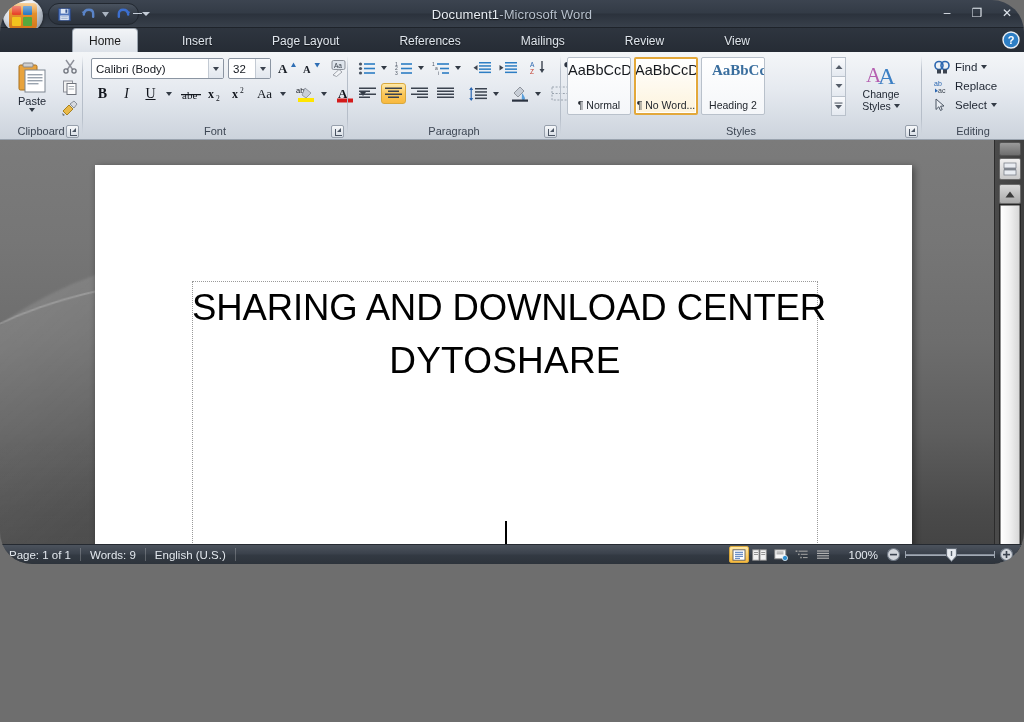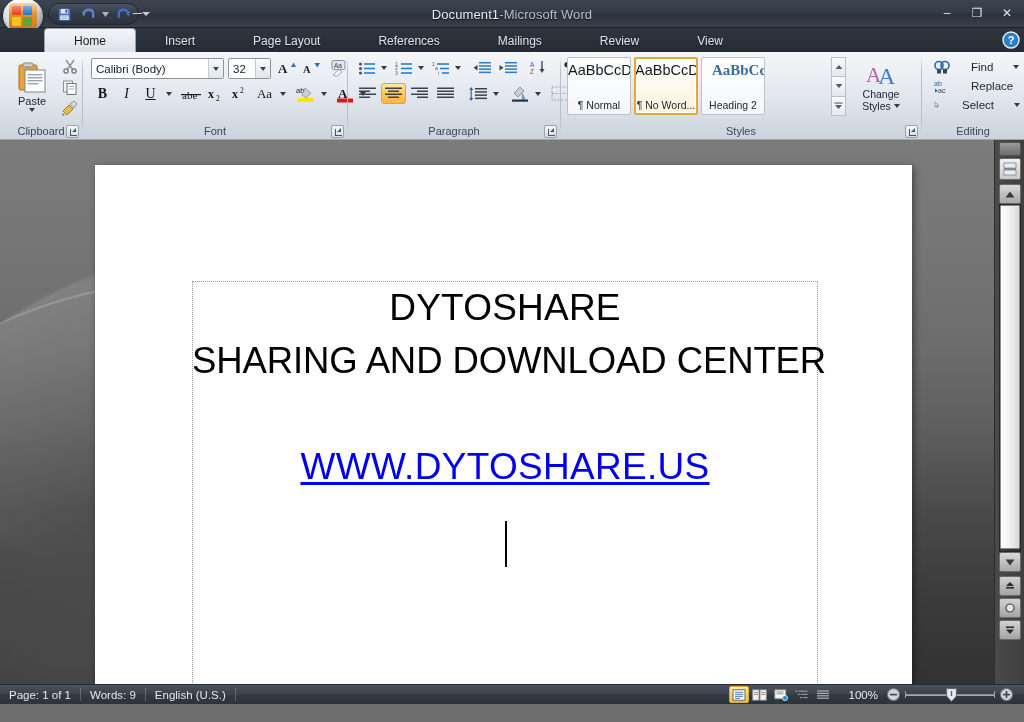--- a/index.html
+++ b/index.html
@@ -3,21 +3,21 @@
 <meta charset="utf-8">
 <style>
   * { box-sizing: border-box; margin:0; padding:0; }
   html,body{ width:1024px; height:722px; overflow:hidden; }
   body{
     font-family:"Liberation Sans", sans-serif;
     font-size:12px;
     background:#6e6e6e;
     -webkit-font-smoothing:antialiased;
   }
-  .app{ position:relative; width:1024px; height:704px; overflow:hidden; }
+  .app{ position:relative; width:1024px; height:564px; overflow:hidden;border-radius:32px; }
 
   
   .titlebar{
     position:absolute; left:0; top:0; width:1024px; height:28px;
     background:linear-gradient(to bottom,#3c4450 0%,#333b46 48%,#2b323c 52%,#38404b 100%);
     border-bottom:1px solid #1e232a;
   }
   .office-orb{
     position:absolute; left:3px; top:-2px; width:40px; height:36px;
     border-radius:50%;
@@ -79,23 +79,24 @@
     color:#dfe5ec; font-size:12px; cursor:pointer; border-radius:2px;
   }
 
   
   .tabstrip{
     position:absolute; left:0; top:28px; width:1024px; height:24px;
     background:linear-gradient(to bottom,#2e353f 0%,#262c35 100%);
   }
   .tabs{ position:absolute; left:44px; top:0; display:flex; height:24px; align-items:flex-end; }
   .tab{
-    height:22px; padding:0 29px; display:flex; align-items:center;
+    height:22px; padding:0 16px; display:flex; align-items:center;
     color:#dfe5ec; font-size:12px; cursor:pointer;
     text-shadow:0 1px 1px rgba(0,0,0,.6);
+    margin-left:28px;
   }
   .tab.active{
     background:linear-gradient(to bottom,#f2f4f7 0%,#dde2e9 100%);
     color:#1b1b1b; text-shadow:none;
     border:1px solid #9aa3ae; border-bottom:none;
     border-radius:4px 4px 0 0;
     height:24px;
   }
   .help-btn{
     position:absolute; right:4px; top:3px; width:18px; height:18px; cursor:pointer;
@@ -216,21 +217,21 @@
     font-size:7px; color:#444c57;
   }
   .change-styles{
     position:absolute; left:292px; top:2px; width:56px; height:62px;
     flex-direction:column; gap:0px; font-size:10.5px; color:#1d2430; line-height:12px;
     text-align:center;
   }
 
   
   .edit-item{
-    display:flex; align-items:center; gap:20px; height:19px; padding:0 3px;
+    display:flex; align-items:center; gap:4px; height:19px; padding:0 3px;
     border:1px solid transparent; border-radius:3px; cursor:pointer;
     font-size:11.5px; color:#1d2430;
   }
 
   
   .docarea{
     position:absolute; left:0; top:140px; width:994px; height:562px;
     background:#6f6f6f;
     overflow:hidden;
   }
@@ -819,26 +820,23 @@
 
   <div class="docarea">
     <div class="wallpaper">
       <div class="swoosh"></div>
       <div class="swoosh2"></div>
     </div>
 
     <div class="page">
       <div class="margin-box"></div>
       <div class="doc-body">
+        <div class="doc-line wide">SHARING AND DOWNLOAD CENTER</div>
         <div class="doc-line">DYTOSHARE</div>
-        <div class="doc-line wide">SHARING AND DOWNLOAD CENTER</div>
         <div class="doc-blank"></div>
-        <div>
-          <span class="doc-link">WWW.DYTOSHARE.US</span>
-        </div>
       </div>
       <div class="caret"></div>
     </div>
   </div>
 
   <div class="vscroll">
     <div class="vs-top-btn"></div>
     <div class="vs-split">
       <svg width="14" height="14" viewBox="0 0 14 14">
         <rect x="1" y="1" width="12" height="5" fill="#e9edf2" stroke="#7d838c" stroke-width=".8"></rect>

